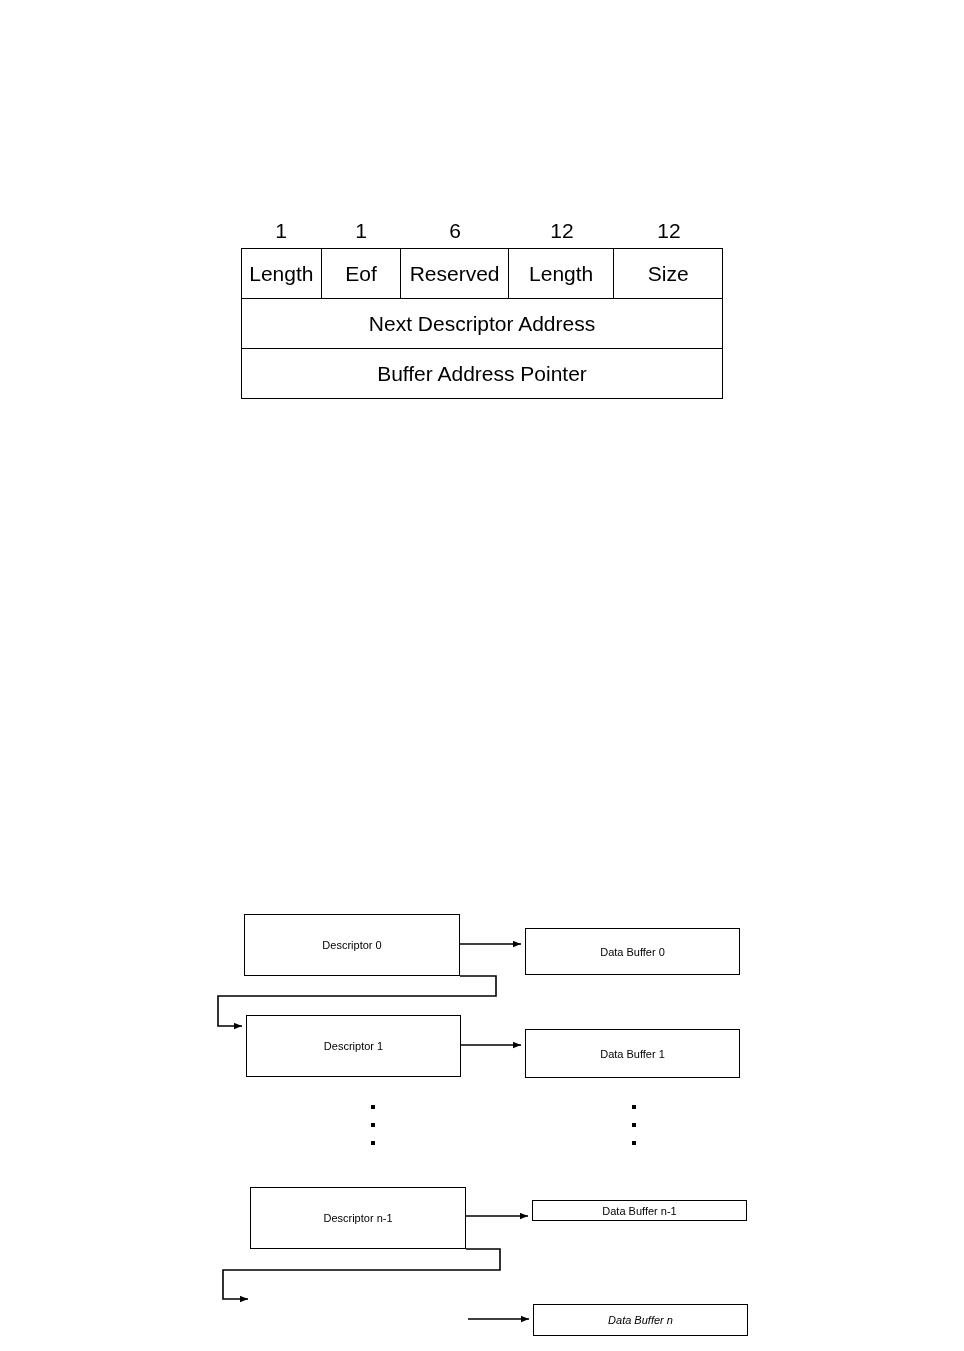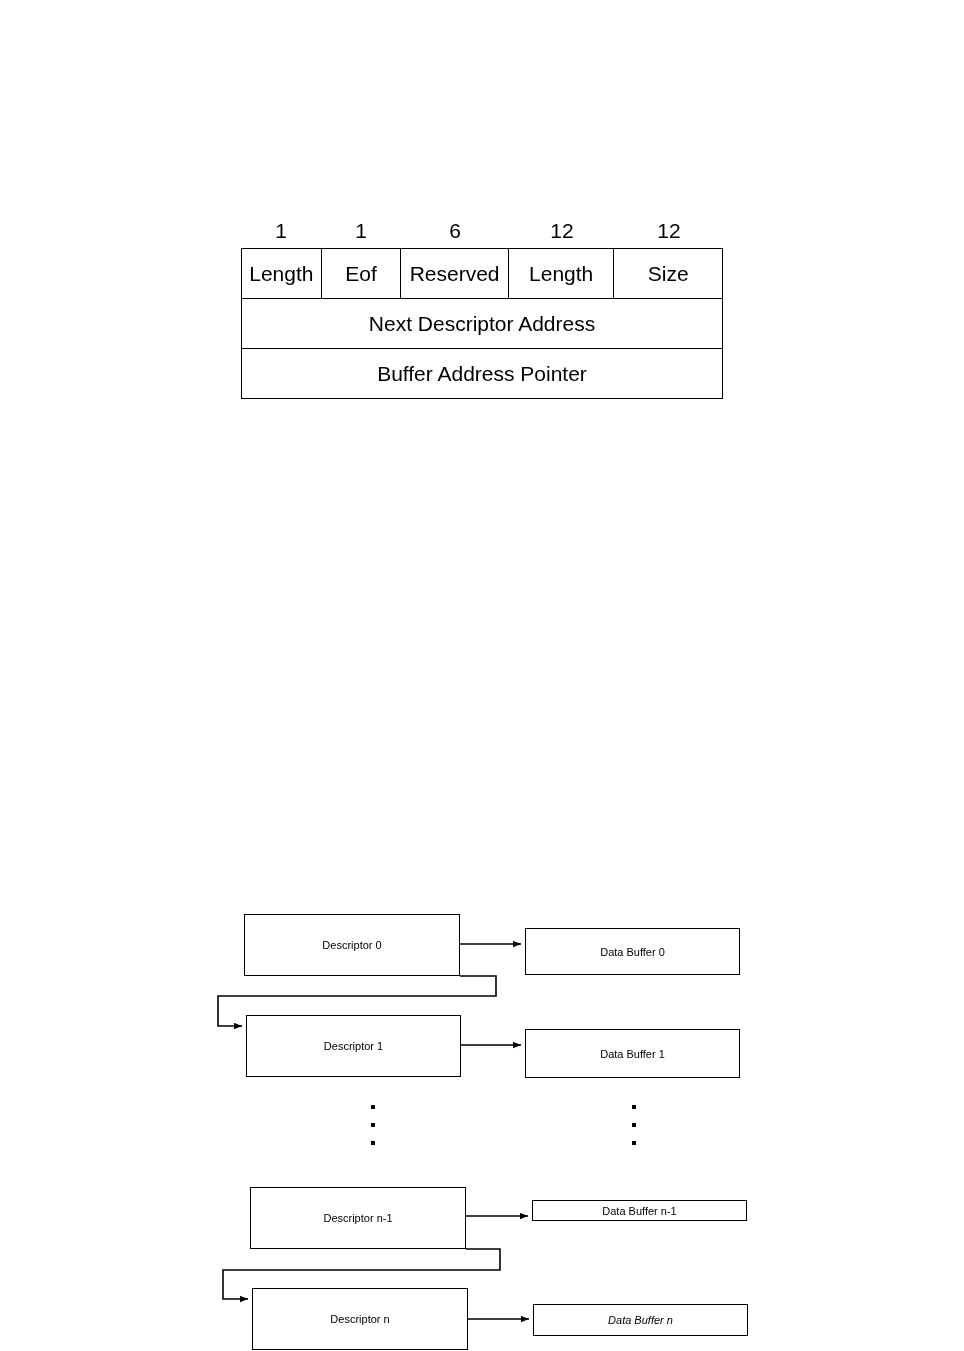--- a/index.html
+++ b/index.html
@@ -161,21 +161,20 @@
 
       <path d="M468,1319 L529,1319" stroke="#000" stroke-width="1.6" fill="none" marker-end="url(#arrow)"></path>
     </svg>
 
     <div class="node" style="left:244px; top:914px; width:216px; height:62px;">Descriptor 0</div>
 
     <div class="node" style="left:246px; top:1015px; width:215px; height:62px;">Descriptor 1</div>
 
     <div class="node" style="left:250px; top:1187px; width:216px; height:62px;">Descriptor n-1</div>
 
-    <div class="node" style="left:252px; top:1288px; width:216px; height:62px;">Descriptor n</div>
 
     <div class="node" style="left:525px; top:928px; width:215px; height:47px;">Data Buffer 0</div>
 
     <div class="node" style="left:525px; top:1029px; width:215px; height:49px;">Data Buffer 1</div>
 
     <div class="node" style="left:532px; top:1200px; width:215px; height:21px;">Data Buffer n-1</div>
 
     <div class="node" style="left:533px; top:1304px; width:215px; height:32px;font-style:italic;">Data Buffer n</div>
 
     <div class="ellipsis-dots" style="left:371px; top:1105px;">

